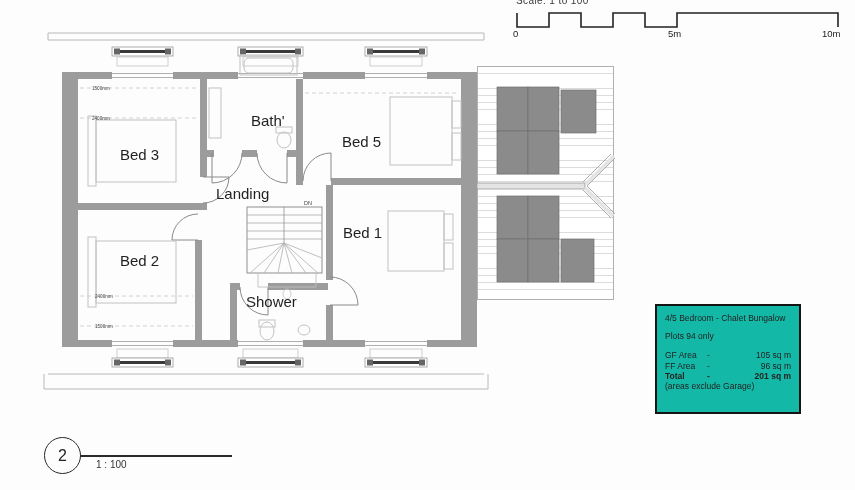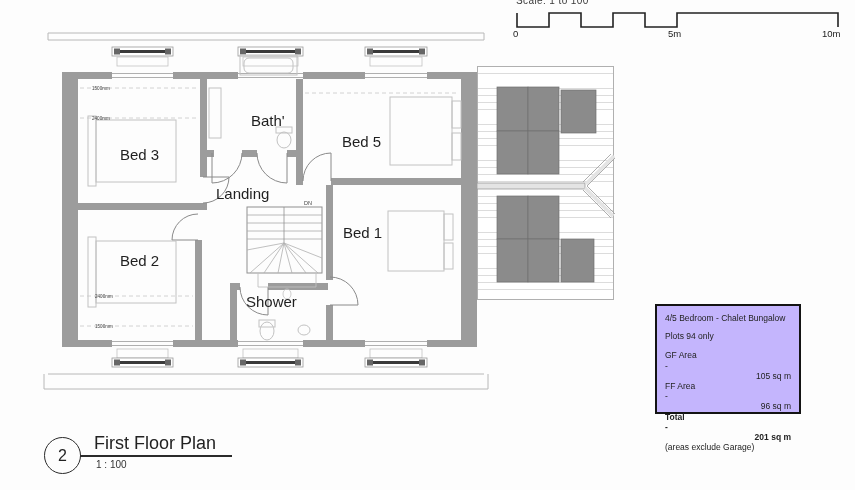--- a/index.html
+++ b/index.html
@@ -9,24 +9,24 @@
   .roof-field{position:absolute;left:477px;top:66px;width:137px;height:234px;box-sizing:border-box;
               border:1px solid #b0b0b0;
               background:repeating-linear-gradient(#ffffff 0px,#ffffff 6.4px,#dcdcdc 6.4px,#dcdcdc 7.2px);}
   svg.plan{position:absolute;left:0;top:0;}
   svg text{font-family:"Liberation Sans",sans-serif;fill:#1f1f1f;}
   text.room{font-size:15px;}
   text.tiny{font-size:4.6px;fill:#444;}
   text.dn{font-size:5.5px;fill:#444;}
   text.tick{font-size:9.5px;fill:#222;}
   .info-box{position:absolute;left:655px;top:304px;width:146px;height:110px;border:2px solid #141414;
-            background:#c4b5fd;box-sizing:border-box;padding:7px 8px 6px 8px;font-size:8.5px;line-height:1.2;color:#222;}
+            background:#14b8a6;box-sizing:border-box;padding:7px 8px 6px 8px;font-size:8.5px;line-height:1.2;color:#222;}
   .ib-title{margin-bottom:8px;}
   .ib-plots{margin-bottom:9px;}
-  .ib-row{display:flex;flex-direction:column;}
+  .ib-row{display:flex;}
   .ib-row .lbl{width:42px;}
   .ib-row .dash{width:16px;}
   .ib-row .val{flex:1;text-align:right;}
   .ib-row.bold{font-weight:bold;}
   .ib-note{margin-top:0;}
   .tb-circle{position:absolute;left:44px;top:437px;width:37px;height:37px;border:1.5px solid #2a2a2a;
              border-radius:50%;display:flex;align-items:center;justify-content:center;font-size:16px;color:#222;background:transparent;box-sizing:border-box;}
   .tb-title{position:absolute;left:94px;top:433px;font-size:18px;color:#222;}
   .tb-line{position:absolute;left:80px;top:455px;width:152px;height:2px;background:#2a2a2a;}
   .tb-scale{position:absolute;left:96px;top:459px;font-size:10px;color:#333;}
@@ -269,17 +269,16 @@
     </div>
     <div class="ib-row bold">
       <span class="lbl">Total</span>
       <span class="dash">-</span>
       <span class="val">201 sq m</span>
     </div>
     <div class="ib-note">(areas exclude Garage)</div>
   </div>
 
   <div class="tb-circle">2</div>
-  <div class="tb-title">First Floor Plan</div>
   <div class="tb-line"></div>
   <div class="tb-scale">1 : 100</div>
 
 </div>
 
 </body></html>

